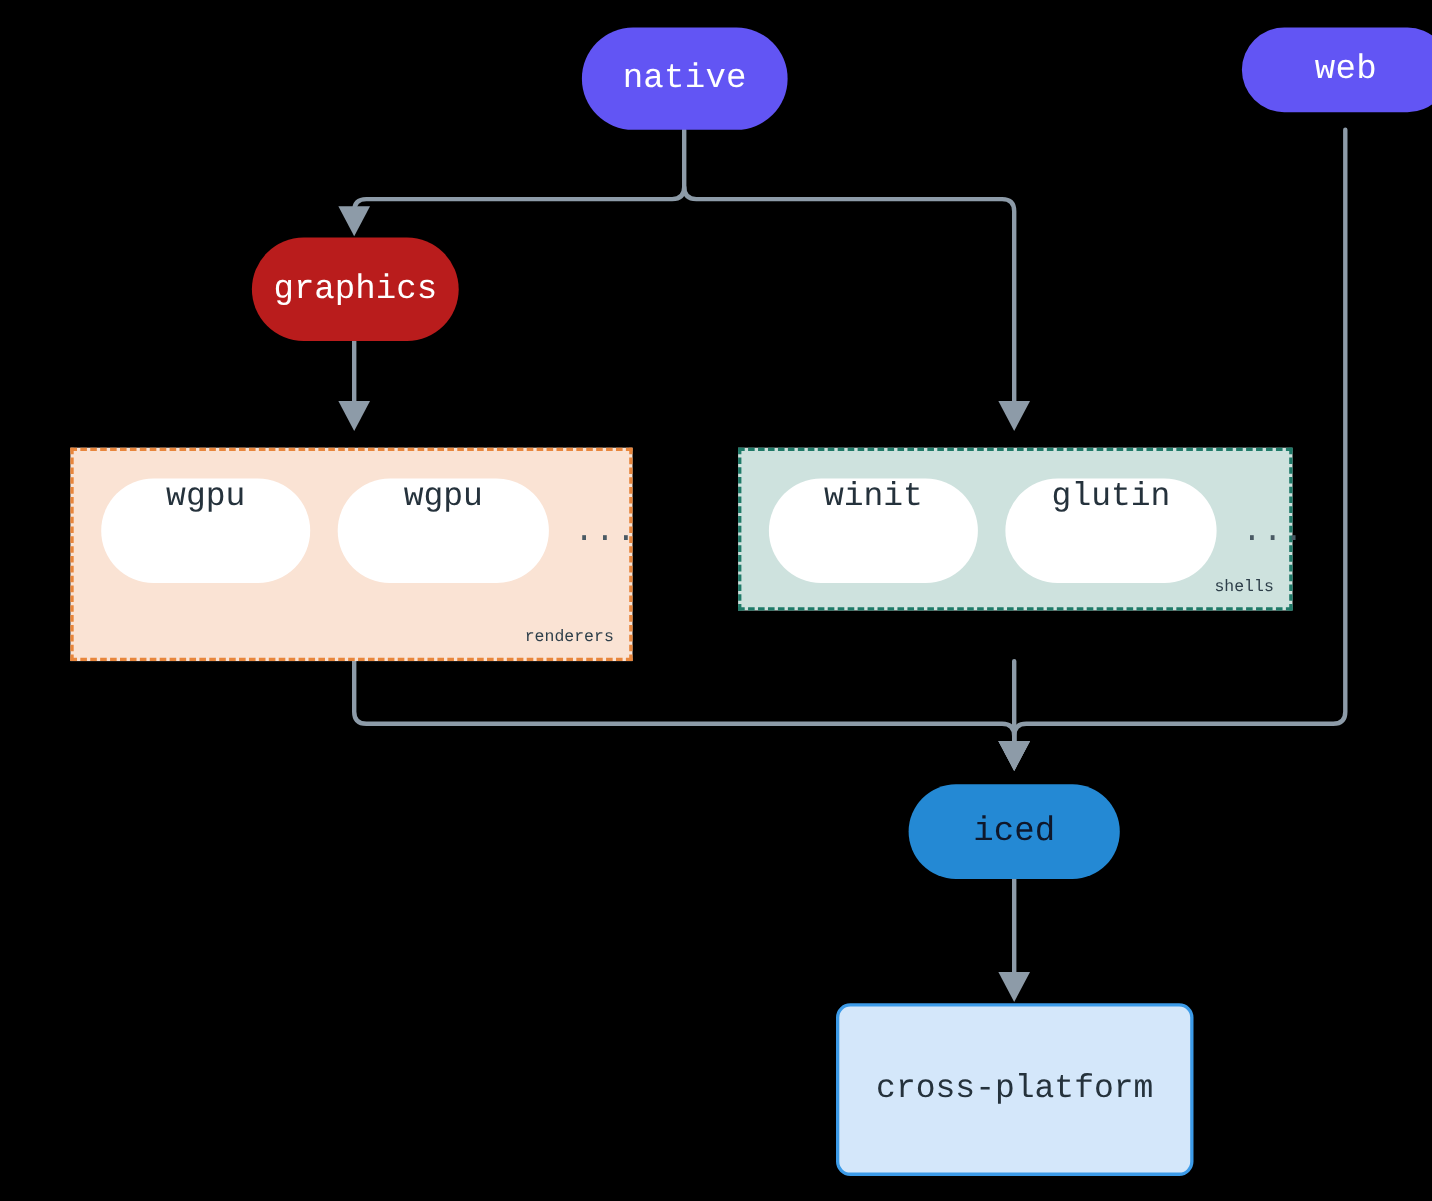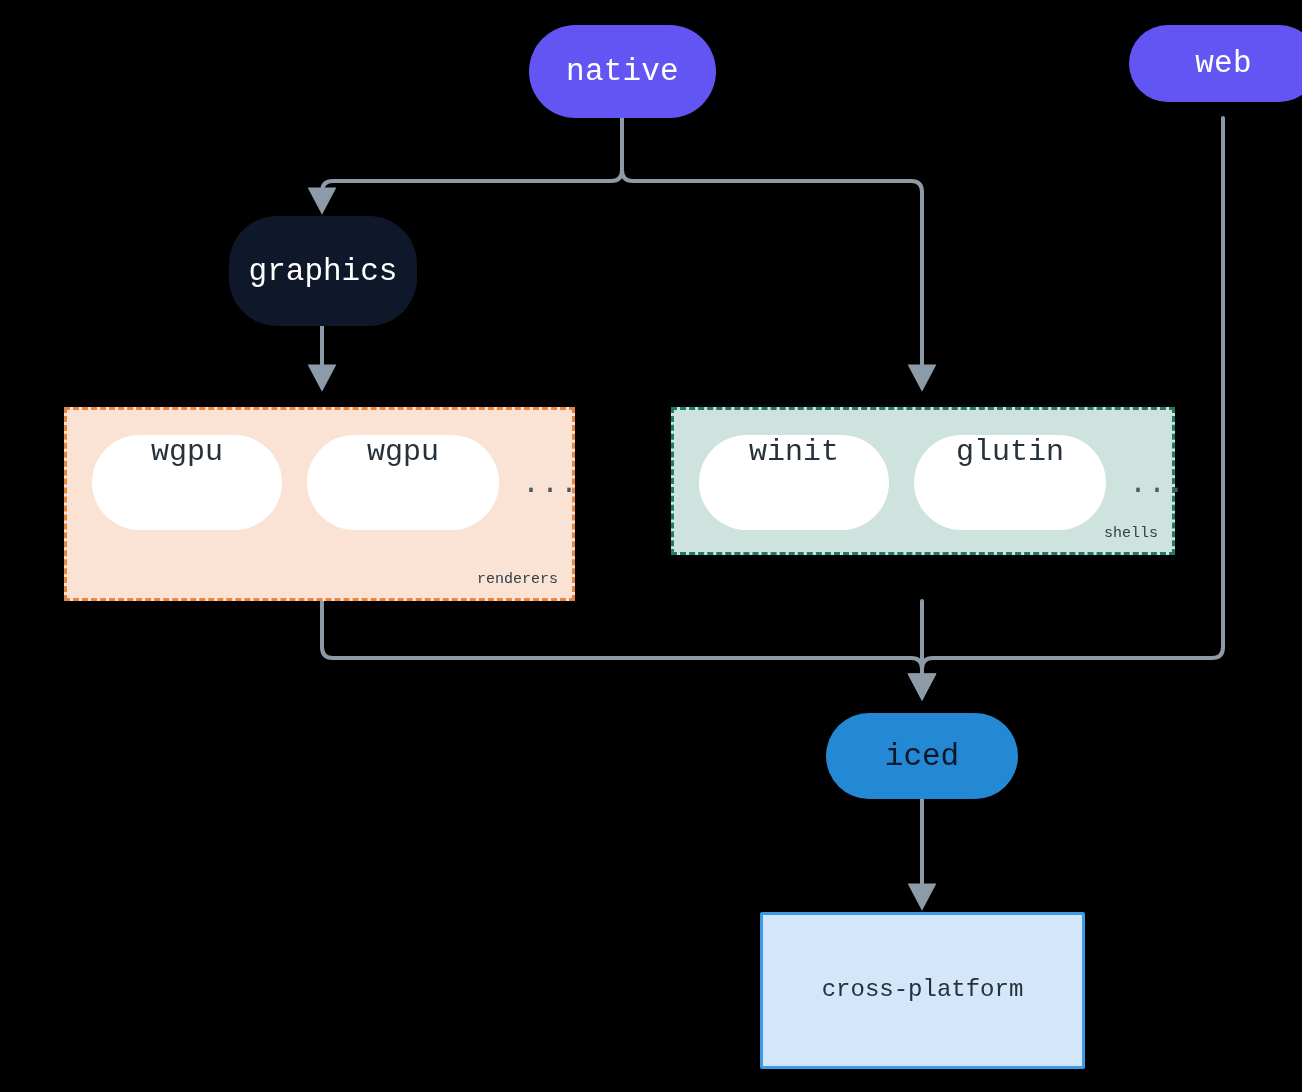--- a/index.html
+++ b/index.html
@@ -75,23 +75,23 @@
   }
   .ellipsis {
     position: absolute;
     color: #4a5a64;
     font-size: 30px;
     letter-spacing: 1px;
   }
   
   .rect-app {
     border: 3px solid #3c9be8;
-    border-radius: 2px;
+    border-radius: 13px;
     color: #25323c;
-    font-size: 24px;
+    font-size: 30px;
     line-height: 1.62;
     flex-direction: column;
   }
 </style>
 </head>
 <body>
 
 <div id="diagram-root">
 
   <svg id="edge-layer" viewBox="0 0 1302 1092" width="1302" height="1092" xmlns="http://www.w3.org/2000/svg">
@@ -117,21 +117,21 @@
   </svg>
 
   <div class="node pill-native" style="left:488px; top:25px; width:187px; height:93px; background:#6255f4;">
     <span>native</span>
   </div>
 
   <div class="node pill-web" style="left:1088px; top:25px; width:189px; height:77px; background:#6255f4;">
     <span>web</span>
   </div>
 
-  <div class="node pill-graphics" style="left:188px; top:216px; width:188px; height:110px; background:#0f172a;">
+  <div class="node pill-graphics" style="left:188px; top:216px; width:188px; height:94px; background:#b91c1c;">
     <span>graphics</span>
   </div>
 
   <div class="group-box" style="left:23px; top:407px; width:511px; height:194px; background:#fae3d4; border-color:#e8863c;">
     <div class="chip" style="left:25px; top:25px; width:190px; height:95px;">
       <span>wgpu</span>
     </div>
     <div class="chip" style="left:240px; top:25px; width:192px; height:95px;">
       <span>wgpu</span>
     </div>

